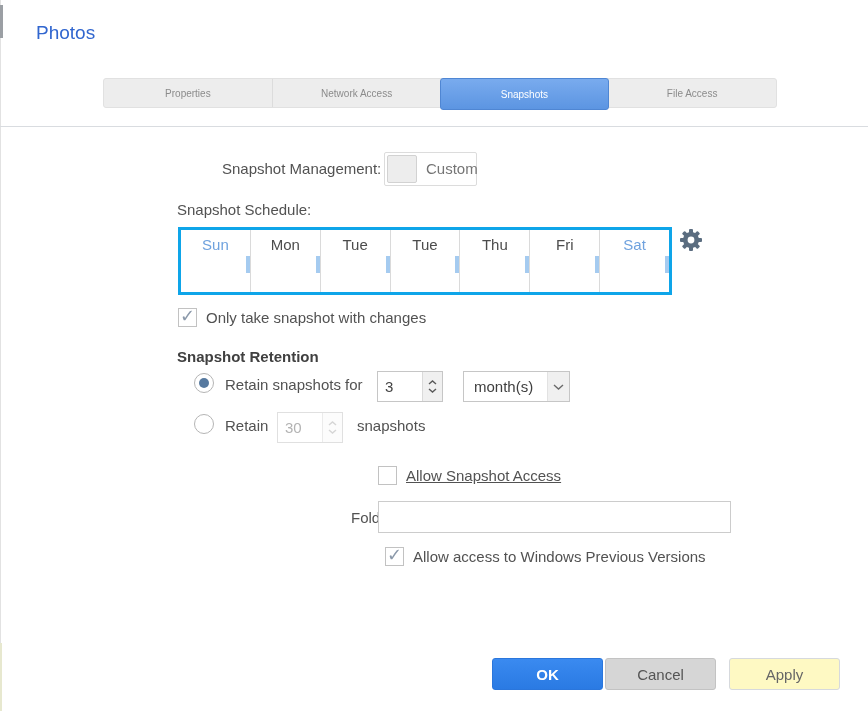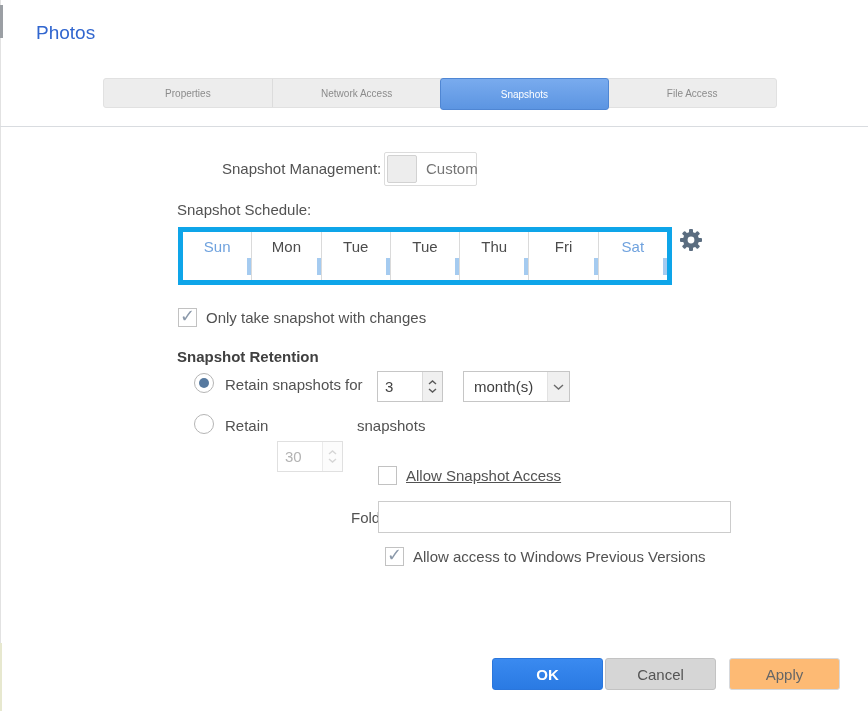--- a/index.html
+++ b/index.html
@@ -47,22 +47,22 @@
     position:absolute; left:2px; top:2px; width:30px; height:28px;
     background:#ededed; border:1px solid #d2d2d2; border-radius:2px;
   }
   .toggle .tlabel {
     position:absolute; left:41px; top:0; height:32px; line-height:32px;
     font-size:15px; color:#757575;
   }
 
   
   .sched-table {
-    position:absolute; left:178px; top:227px; width:494px; height:58px;
-    display:flex; border:5px solid #0ea5e9; background:#fff;
+    position:absolute; left:178px; top:227px; width:494px; height:68px;
+    display:flex; border:3px solid #0ea5e9; background:#fff;
   }
   .sched-cell { flex:1 1 0; position:relative; border-left:1px solid #dadada; }
   .sched-cell:first-child { border-left:none; }
   .day-name { display:block; text-align:center; margin-top:6px; font-size:15px; color:#4c4c4c; }
   .day-name.weekend { color:#6fa2de; }
   .sched-bar { position:absolute; right:0; top:26px; width:4px; height:17px; background:#a5cbf0; }
 
   .gear { position:absolute; left:679px; top:228px; width:24px; height:24px; cursor:pointer; }
 
   
@@ -126,21 +126,21 @@
   }
 
   
   .btn {
     position:absolute; top:658px; width:111px; height:32px; border-radius:3px;
     font-size:15px; display:flex; align-items:center; justify-content:center;
     cursor:pointer; font-family:inherit;
   }
   .btn-ok { left:492px; background:linear-gradient(#3a8af0,#2a7ae3); border:1px solid #2a76dc; color:#fff;font-weight:bold; }
   .btn-cancel { left:605px; background:#d6d6d6; border:1px solid #c3c3c3; color:#555; }
-  .btn-apply { left:729px; background:#fdba74; border:1px solid #d6d9dd; color:#666; }
+  .btn-apply { left:729px; background:#fef9c3; border:1px solid #d6d9dd; color:#666; }
 </style>
 </head>
 <body>
 
 <div class="screen">
 
   <div class="edge-line"></div>
   <div class="edge-scroll"></div>
   <div class="edge-bottom"></div>
 
@@ -225,21 +225,21 @@
     <span class="sel-text">month(s)</span>
     <span class="sel-arrow">
       <svg width="11" height="6">
           <polyline points="1,1 5.5,5 10,1" fill="none" stroke="#6a6a6a" stroke-width="1.4"></polyline>
         </svg>
     </span>
   </div>
 
   <div class="radio" style="left:194px; top:414px;"></div>
   <div class="lbl" style="left:225px; top:417px;">Retain</div>
-  <div class="spinbox disabled" style="left:277px; top:412px;margin-top:29px;">
+  <div class="spinbox disabled" style="left:277px; top:412px;">
     <input disabled="" value="30" style="">
     <div class="spin-arrows">
       <svg width="9" height="5">
           <polyline points="1,4 4.5,1 8,4" fill="none" stroke="#d6d6d6" stroke-width="1.4"></polyline>
         </svg>
       <svg width="9" height="5">
           <polyline points="1,1 4.5,4 8,1" fill="none" stroke="#d6d6d6" stroke-width="1.4"></polyline>
         </svg>
     </div>
   </div>

